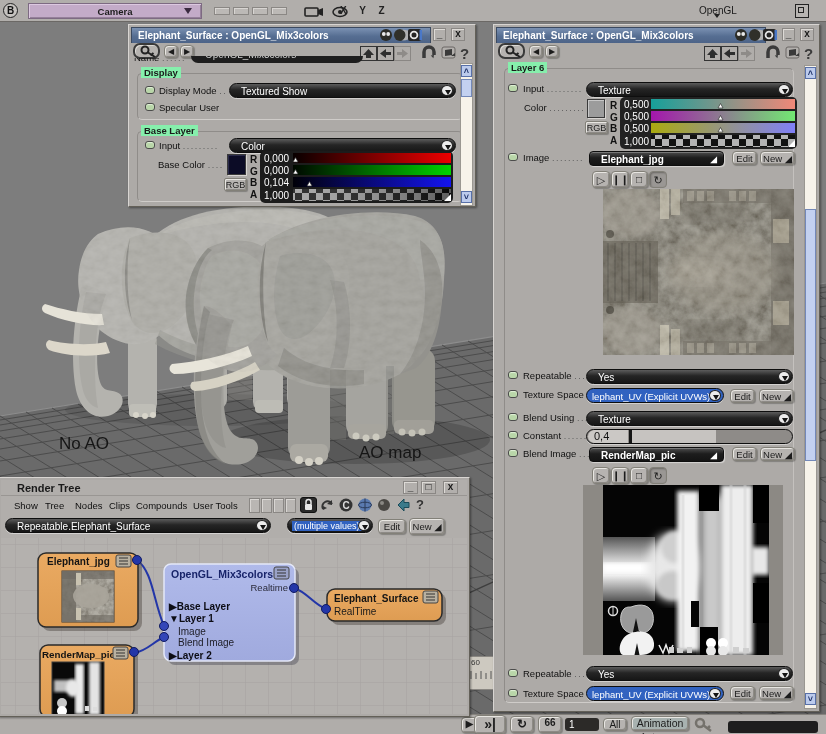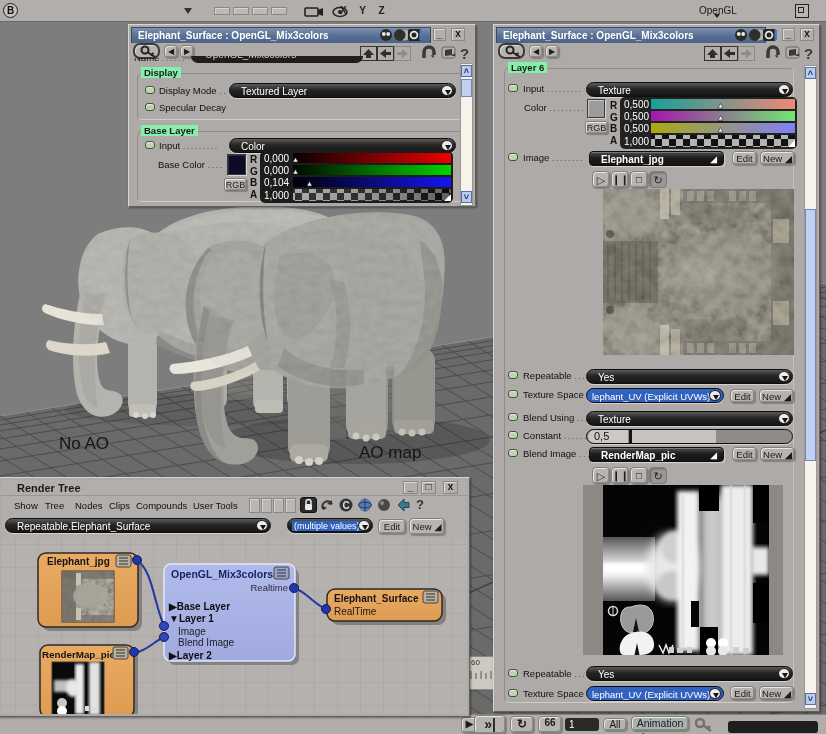--- a/index.html
+++ b/index.html
@@ -185,20 +185,21 @@
       <path d="M266,242 C306,228 342,240 348,268 C354,296 340,330 316,350 C296,366 274,360 266,340 C256,314 254,272 266,242 Z"></path>
     </clipPath>
   </defs>
   <rect x="40" y="200" width="420" height="260" clip-path="url(#eclip)" filter="url(#etx)" opacity=".10"></rect>
   <text x="59" y="449" font-size="17" fill="#151515" font-family="Liberation Sans">No AO</text>
   <text x="359" y="458" font-size="17" fill="#151515" font-family="Liberation Sans">AO map</text>
 </svg>
 
 <div class="abs" style="left:0;top:0;width:826px;height:22px;background:#b1aeab;border-bottom:1px solid #6b6865">
   <div class="rnd" style="left:3px;top:3px;width:15px;height:15px;border:1.5px solid #222;color:#111;font-weight:bold;font-size:10px;text-align:center;line-height:14px;background:#c6c3c0">B</div>
+  <div class="abs" style="left:28px;top:3px;width:174px;height:16px;background:#c3abc8;border:1px solid #7d6a82;box-shadow:inset 1px 1px 0 #dcc8e0,inset -1px -1px 0 #95809a;color:#1c1c1c;font-weight:bold;text-align:center;line-height:15px">Camera</div>
   <div class="abs" style="left:184px;top:8px;border-left:4px solid transparent;border-right:4px solid transparent;border-top:6px solid #3a2a40"></div>
   <div class="abs" style="left:214px;top:7px;width:16px;height:8px;background:#bcb9b6;border:1px solid #8a8784;box-shadow:inset 1px 1px 0 #d8d5d2"></div>
   <div class="abs" style="left:233px;top:7px;width:16px;height:8px;background:#bcb9b6;border:1px solid #8a8784;box-shadow:inset 1px 1px 0 #d8d5d2"></div>
   <div class="abs" style="left:252px;top:7px;width:16px;height:8px;background:#bcb9b6;border:1px solid #8a8784;box-shadow:inset 1px 1px 0 #d8d5d2"></div>
   <div class="abs" style="left:271px;top:7px;width:16px;height:8px;background:#bcb9b6;border:1px solid #8a8784;box-shadow:inset 1px 1px 0 #d8d5d2"></div>
   <svg style="left:303px;top:4px" width="90" height="16" viewBox="0 0 90 16">
     <rect x="2" y="4" width="13" height="8" rx="1" fill="none" stroke="#222" stroke-width="1.6"></rect>
     <path d="M15,6 L20,4 L20,12 L15,10 Z" fill="#222"></path>
     <ellipse cx="37" cy="8" rx="7" ry="4.5" fill="none" stroke="#222" stroke-width="1.5"></ellipse>
     <circle cx="37" cy="8" r="2" fill="#222"></circle>
@@ -593,21 +594,21 @@
   <div class="led" style="left:14px;top:388px"></div>
   <span class="lbl" style="left:29px;top:387px">Blend Using <span class="dots">....</span></span>
   <div class="pill" style="left:92px;top:386px;width:207px">
       <span class="t">Texture</span>
       <span class="cap"></span>
     </div>
 
   <div class="led" style="left:14px;top:406px"></div>
   <span class="lbl" style="left:29px;top:405px">Constant <span class="dots">......</span></span>
   <div class="pill" style="left:92px;top:404px;width:207px;background:#8e8b88">
-    <div class="abs" style="left:1px;top:0;width:40px;height:13px;background:#cbc8c5;border-radius:7px 0 0 7px;color:#111;padding:0px 6px;font-size:11px">0,5</div>
+    <div class="abs" style="left:1px;top:0;width:40px;height:13px;background:#cbc8c5;border-radius:7px 0 0 7px;color:#111;padding:0px 6px;font-size:11px">0,4</div>
     <div class="abs" style="left:42px;top:0;width:3px;height:13px;background:#151515"></div>
     <div class="abs" style="left:45px;top:0;width:84px;height:13px;background:#c6c3c0"></div>
   </div>
 
   <div class="led" style="left:14px;top:424px"></div>
   <span class="lbl" style="left:29px;top:423px">Blend Image <span class="dots">...</span></span>
   <div class="dpill" style="left:95px;top:422px;width:135px">
       <span style="position:absolute;left:11px;top:1.5px">RenderMap_pic</span>
       <span style="position:absolute;right:6px;top:3px;font-size:8px">◢</span>
     </div>
@@ -750,25 +751,25 @@
     </div>
   <div class="abs" style="left:62px;top:31px;width:172px;height:7px;background:#1e1e1e;border-radius:0 0 8px 8px;color:#cfcfcf;overflow:hidden">
       <span style="position:absolute;left:14px;top:-7px;font-size:10px">OpenGL_Mix3colors</span>
     </div>
 
   <div class="grp" style="left:8px;top:48px;width:326px;height:47px"></div>
   <div class="gl" style="left:12px;top:42px">Display</div>
   <div class="led" style="left:16px;top:61px"></div>
   <span class="lbl" style="left:30px;top:60px">Display Mode <span class="dots">..</span></span>
   <div class="pill" style="left:100px;top:58px;width:227px">
-      <span class="t">Textured Layer</span>
+      <span class="t">Textured Show</span>
       <span class="cap"></span>
     </div>
   <div class="led" style="left:16px;top:78px"></div>
-  <span class="lbl" style="left:30px;top:77px">Specular Decay</span>
+  <span class="lbl" style="left:30px;top:77px">Specular User</span>
 
   <div class="grp" style="left:8px;top:106px;width:326px;height:71px"></div>
   <div class="gl" style="left:12px;top:100px">Base Layer</div>
   <div class="led" style="left:16px;top:116px"></div>
   <span class="lbl" style="left:30px;top:115px">Input <span class="dots">.........</span></span>
   <div class="pill" style="left:100px;top:113px;width:227px">
       <span class="t">Color</span>
       <span class="cap"></span>
     </div>
   <span class="lbl" style="left:29px;top:134px">Base Color <span class="dots">....</span></span>

